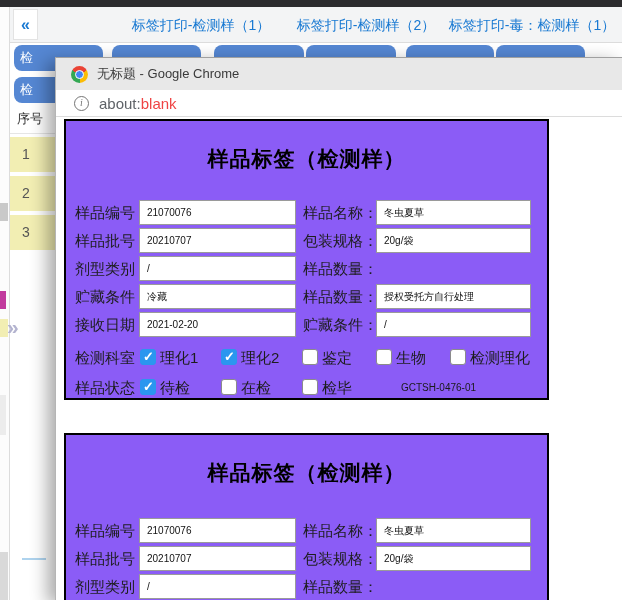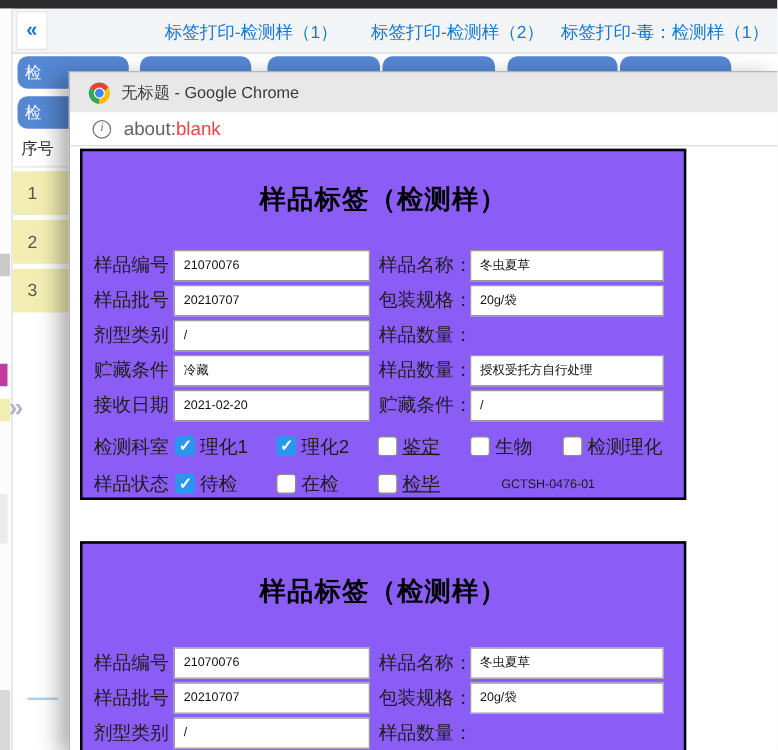--- a/index.html
+++ b/index.html
@@ -135,21 +135,21 @@
     content: "✓"; position: absolute; left: 2px; top: -1px;
     color: #fff; font-size: 13px; font-weight: bold;
   }
   .cblabel { position: absolute; font-size: 15px; line-height: 19px; color: #1d1d1d; white-space: nowrap; }
   .code {
     position: absolute; left: 335px; top: 0; width: 128px;
     font-size: 10px; line-height: 20px; color: #1a1a1a; white-space: nowrap;
   }
   .c-a { left: 74px; }  .c-b { left: 155px; } .c-c { left: 236px; }
   .c-d { left: 310px; } .c-e { left: 384px; }
-  .l-a { left: 94px; }  .l-b { left: 175px; } .l-c { left: 256px; text-decoration: underline; }
+  .l-a { left: 94px; }  .l-b { left: 175px; } .l-c { left: 256px; }
   .l-d { left: 330px; } .l-e { left: 404px; }
 </style>
 </head>
 <body>
 
 <div class="topbar"></div>
 
 <div class="tabbar">
   <div class="collapse-btn">«</div>
   <div class="tab tab2">标签打印-检测样（1）</div>

